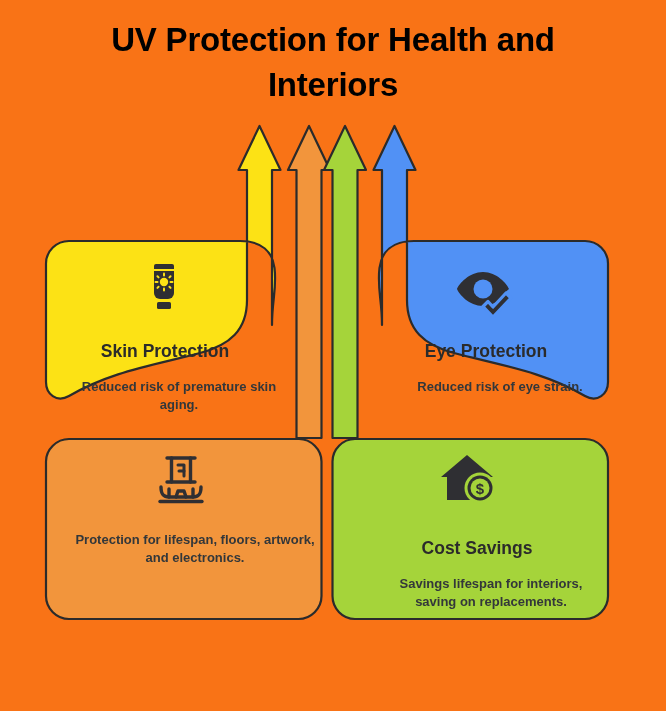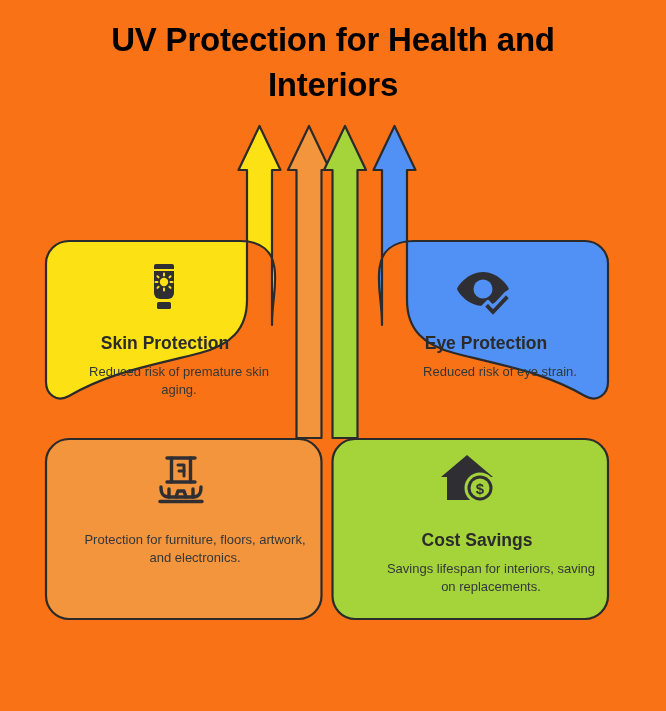--- a/index.html
+++ b/index.html
@@ -40,26 +40,26 @@
   }
   .card-text {
     position: absolute;
     text-align: center;
     color: #2b2b2b;
   }
   .card-title {
     font-size: 17.5px;
     font-weight: bold;
     line-height: 1.2;
-    margin: 8px;
+    margin: 16px;
     color: #2b2b2b;
   }
   .card-desc {
     font-size: 13px;
-    font-weight: normal;
+    font-weight: bold;
     line-height: 1.42;
     margin: 9px 0 0 15px;
     color: #33373a;
     padding-left: 13px;
   }
   
   #txt-skin      { left: 47px;  top: 325px; width: 236px; }
   #txt-eye       { left: 368px; top: 325px; width: 236px; }
   #txt-interior  { left: 47px;  top: 522px; width: 268px; }
   #txt-cost      { left: 352px; top: 522px; width: 250px; }
@@ -245,21 +245,21 @@
 
   <div class="card-text" id="txt-eye">
     <p class="card-title">Eye Protection</p>
     <p class="card-desc">
       <span>Reduced risk of eye strain.</span>
     </p>
   </div>
 
   <div class="card-text" id="txt-interior">
     <p class="card-desc">
-      <span>Protection for furniture, floors,</span>
+      <span>Protection for lifespan, floors,</span>
       <span>artwork, and electronics.</span>
     </p>
   </div>
 
   <div class="card-text" id="txt-cost">
     <p class="card-title">Cost Savings</p>
     <p class="card-desc">
       <span>Savings lifespan for interiors,</span>
       <span>saving on replacements.</span>
     </p>

